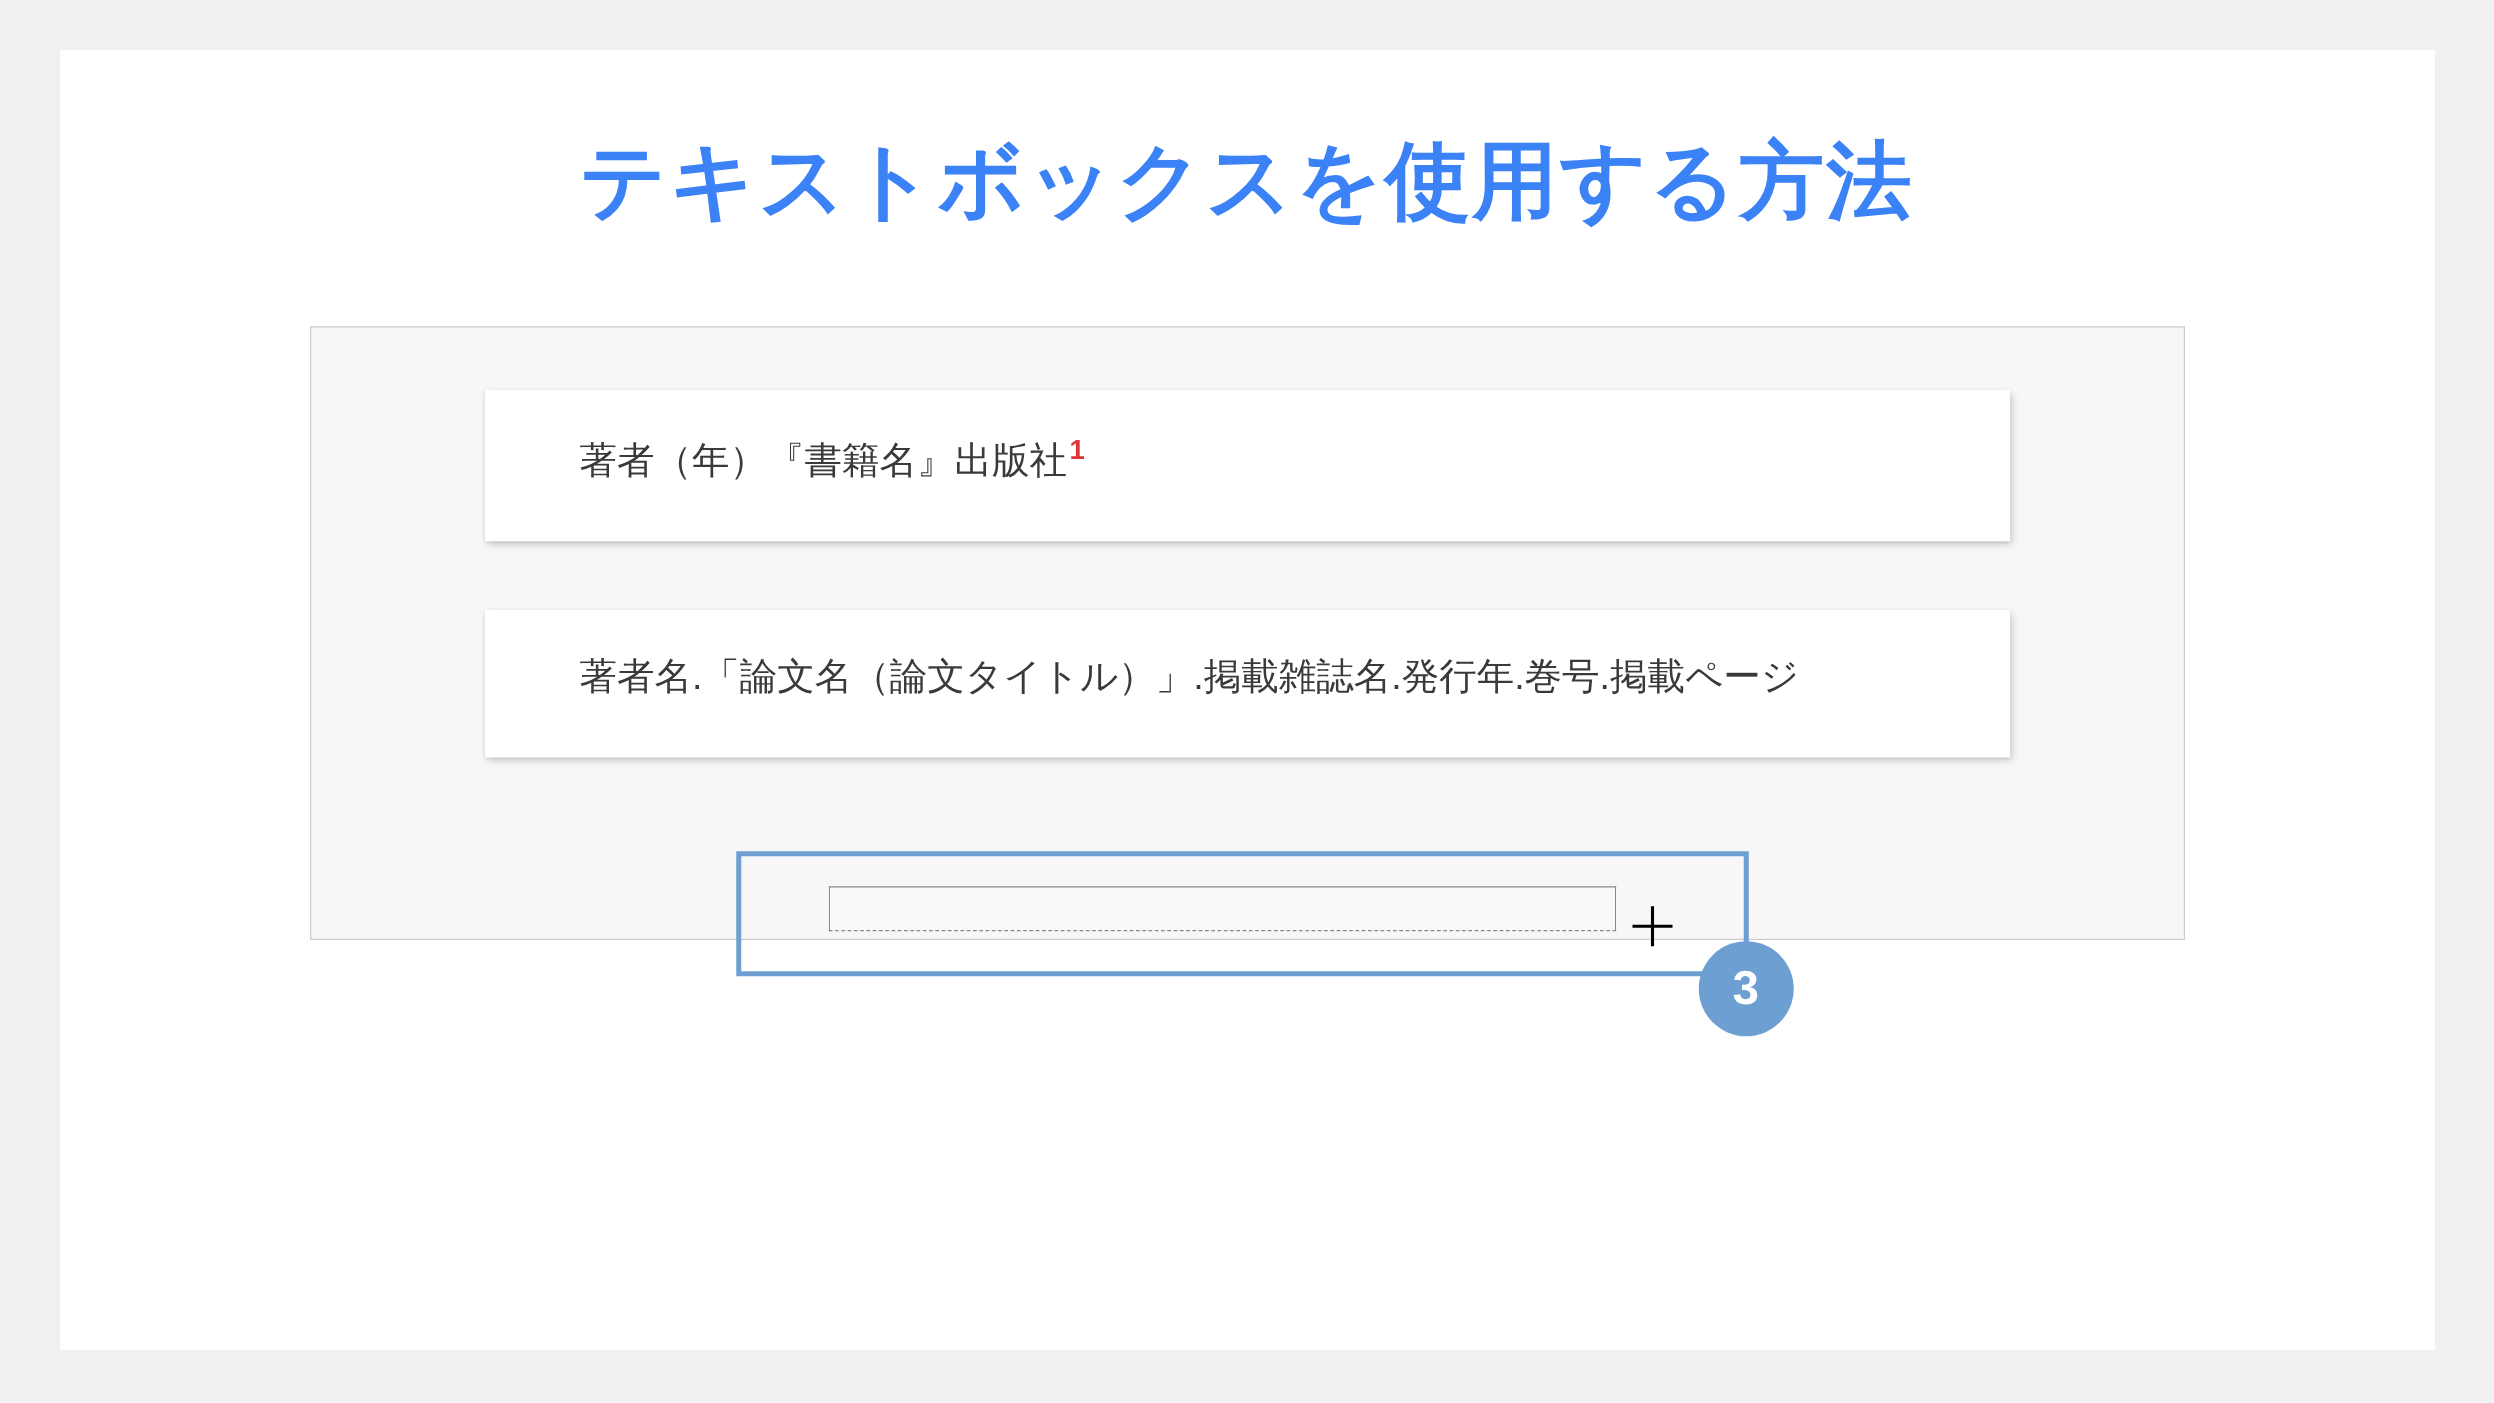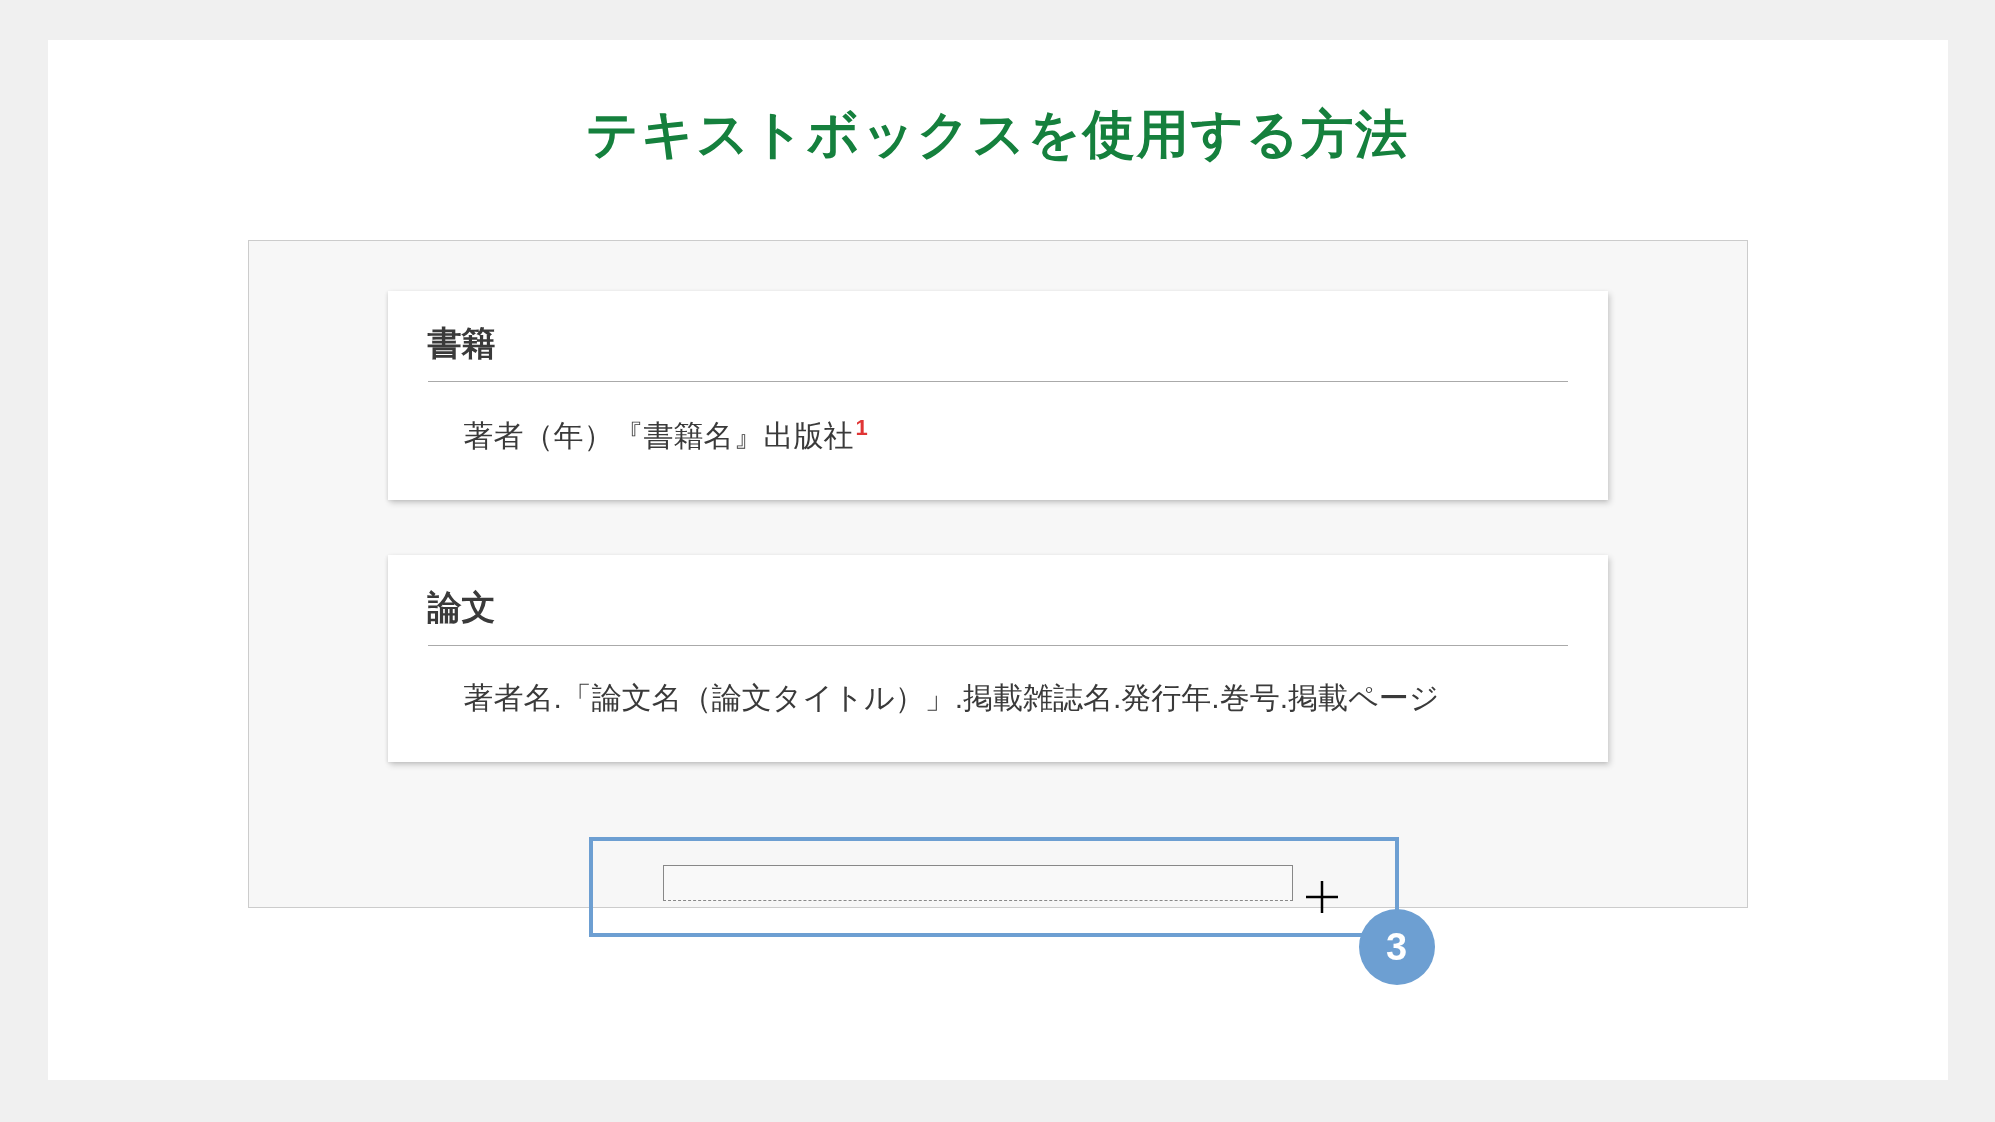--- a/index.html
+++ b/index.html
@@ -18,22 +18,22 @@
     }
     .slide {
       background: #ffffff;
       width: 1900px;
       height: 1040px;
       position: relative;
       padding: 60px 100px;
     }
     .page-title {
       text-align: center;
-      color: #15803d;
-      font-size: 52px;
+      color: #3b82f6;
+      font-size: 68px;
       font-weight: 700;
       letter-spacing: 2px;
       margin-bottom: 70px;
     }
     .content-container {
       border: 1px solid #cccccc;
       background: #f7f7f7;
       padding: 50px 60px 90px 60px;
       width: 1500px;
       margin: 0 auto;
@@ -129,28 +129,26 @@
   </style>
 </head>
 <body>
 
 <div class="slide">
   <h1 class="page-title">テキストボックスを使用する方法</h1>
 
   <div class="content-container">
 
     <div class="card">
-      <div class="card-heading">書籍</div>
       <div class="card-body">
         <span>著者（年）『書籍名』出版社</span><span class="sup-ref">1</span>
       </div>
     </div>
 
     <div class="card">
-      <div class="card-heading">論文</div>
       <div class="card-body">著者名.「論文名（論文タイトル）」.掲載雑誌名.発行年.巻号.掲載ページ</div>
     </div>
 
     <div class="textbox-insertion">
       <div class="inner-textbox"></div>
       <div class="drag-cursor">
         <svg viewBox="0 0 36 36">
           <line x1="18" y1="2" x2="18" y2="34" stroke="#000000" stroke-width="2.5"></line>
           <line x1="2" y1="18" x2="34" y2="18" stroke="#000000" stroke-width="2.5"></line>
         </svg>

